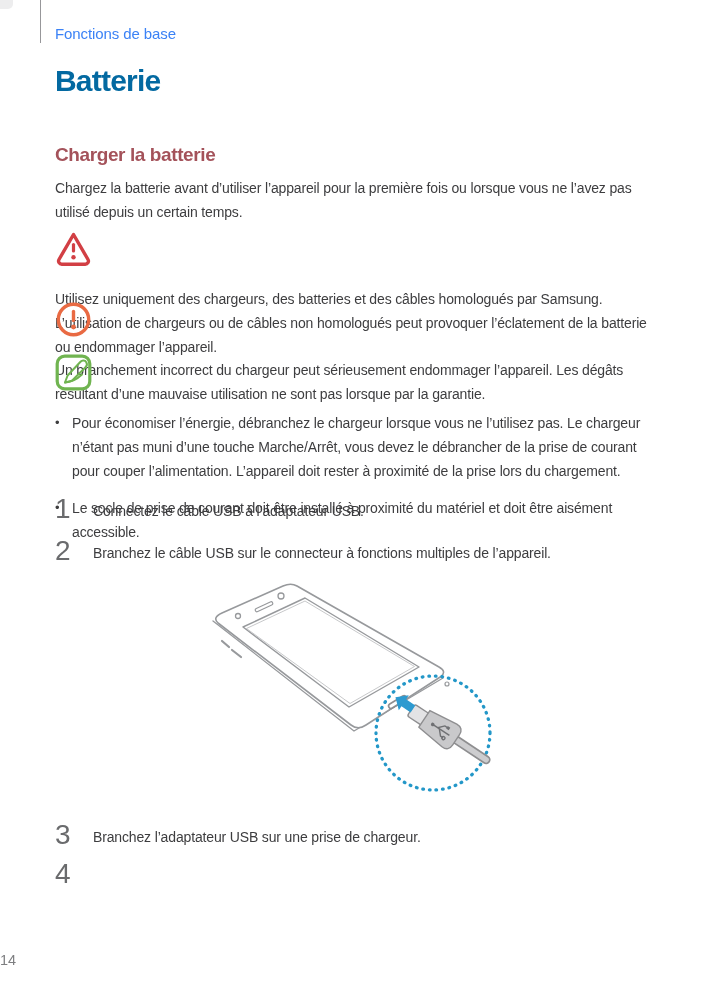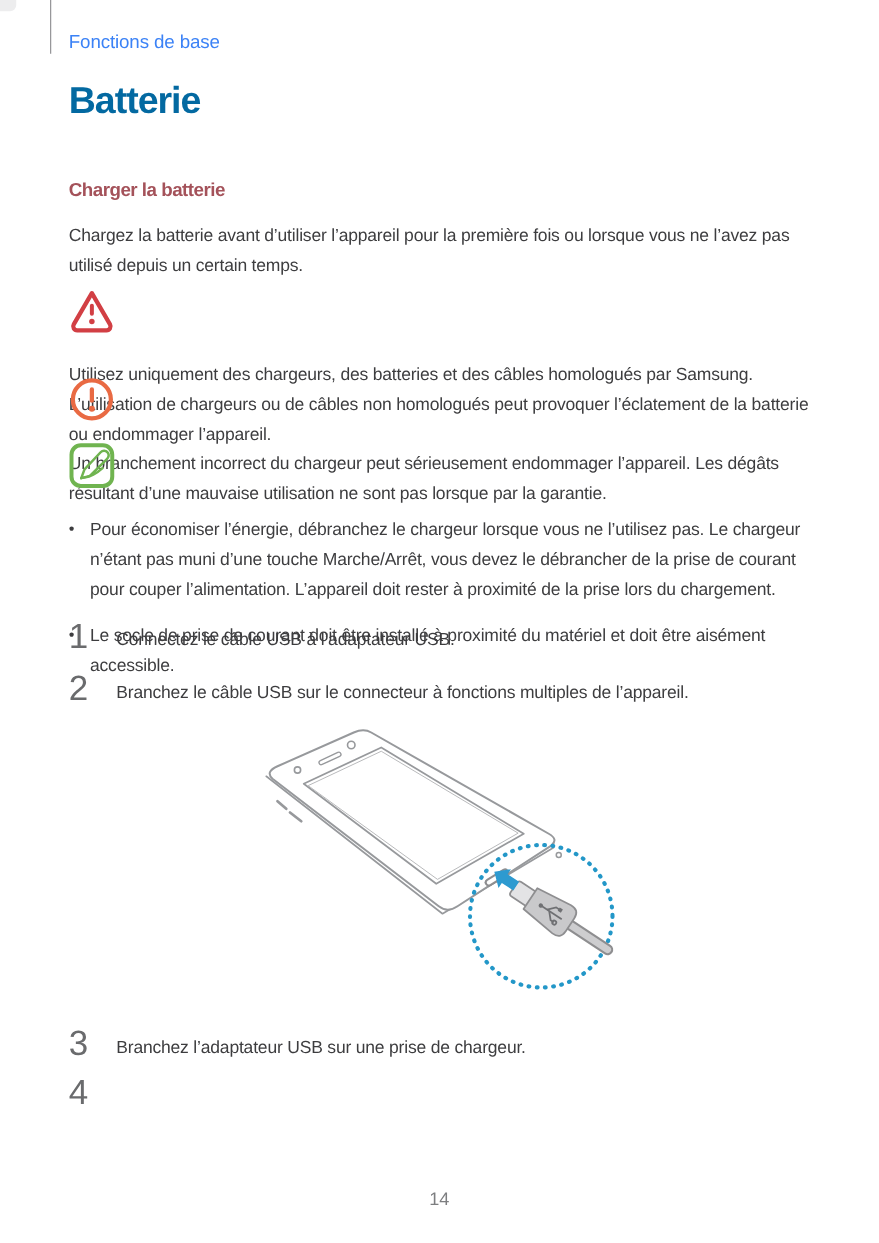--- a/index.html
+++ b/index.html
@@ -26,21 +26,21 @@
     left:55px; top:25px;
     font-size:15px; color:#3b82f6; letter-spacing:-0.1px;
   }
 
   .page-title {
     left:55px; top:64px;
     font-size:30px; font-weight:700; color:#0369a1; letter-spacing:-0.8px;
   }
   .section-title {
     left:55px; top:144px;
-    font-size:15px; font-weight:700; color:#a4525a; letter-spacing:-0.4px;
+    font-size:19px; font-weight:700; color:#a4525a; letter-spacing:-0.4px;
   }
 
   p, .note-text { font-size:14px; line-height:24px; letter-spacing:-0.15px; }
 
   .intro { left:55px; top:176px; width:596px; }
 
   .admonition { left:55px; width:594px; display:flex; gap:20px;flex-direction:column; }
   .adm-1 { top:228px; }
   .adm-2 { top:299px; }
   .adm-3 { top:352px; }
@@ -59,21 +59,21 @@
   .step-num {
     flex:none; width:27px;
     font-size:28px; font-weight:400; color:#6a6b6d; line-height:30px;
   }
   .step-text { width:578px; margin-top:5px;margin-left:11px; }
 
   .figure { left:180px; top:570px; width:340px; height:245px; }
   .figure svg { display:block; width:340px; height:245px; }
 
   .page-number {
-    left:0; top:952px; width:703px; text-align:center;
+    left:0; top:952px; width:703px; 
     font-size:14.5px; color:#7d7e80;
   }
 </style>
 </head>
 <body>
 
 <div class="abs corner-artifact"></div>
 
 <div class="abs header-rule"></div>
 <div class="abs breadcrumb">Fonctions de base</div>

